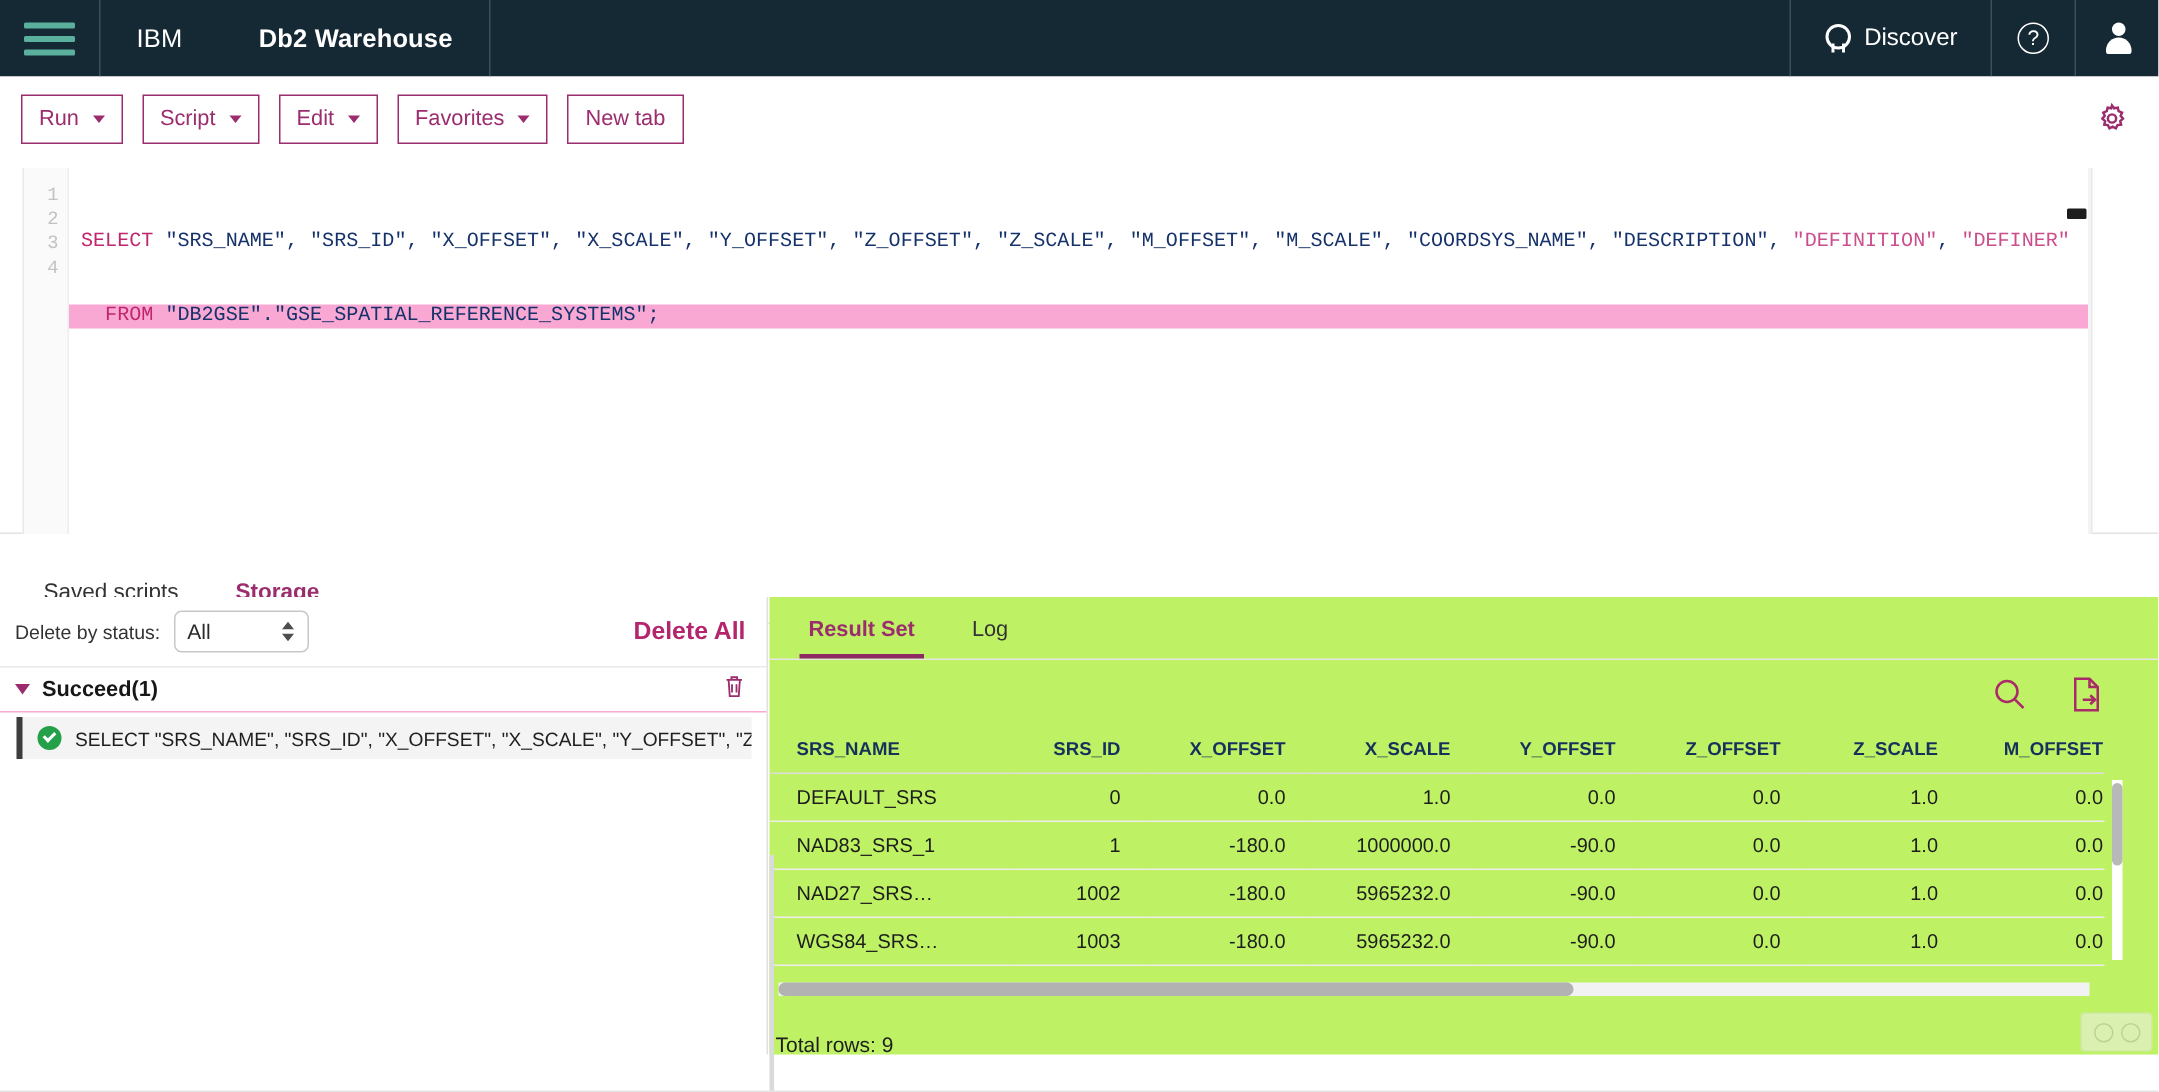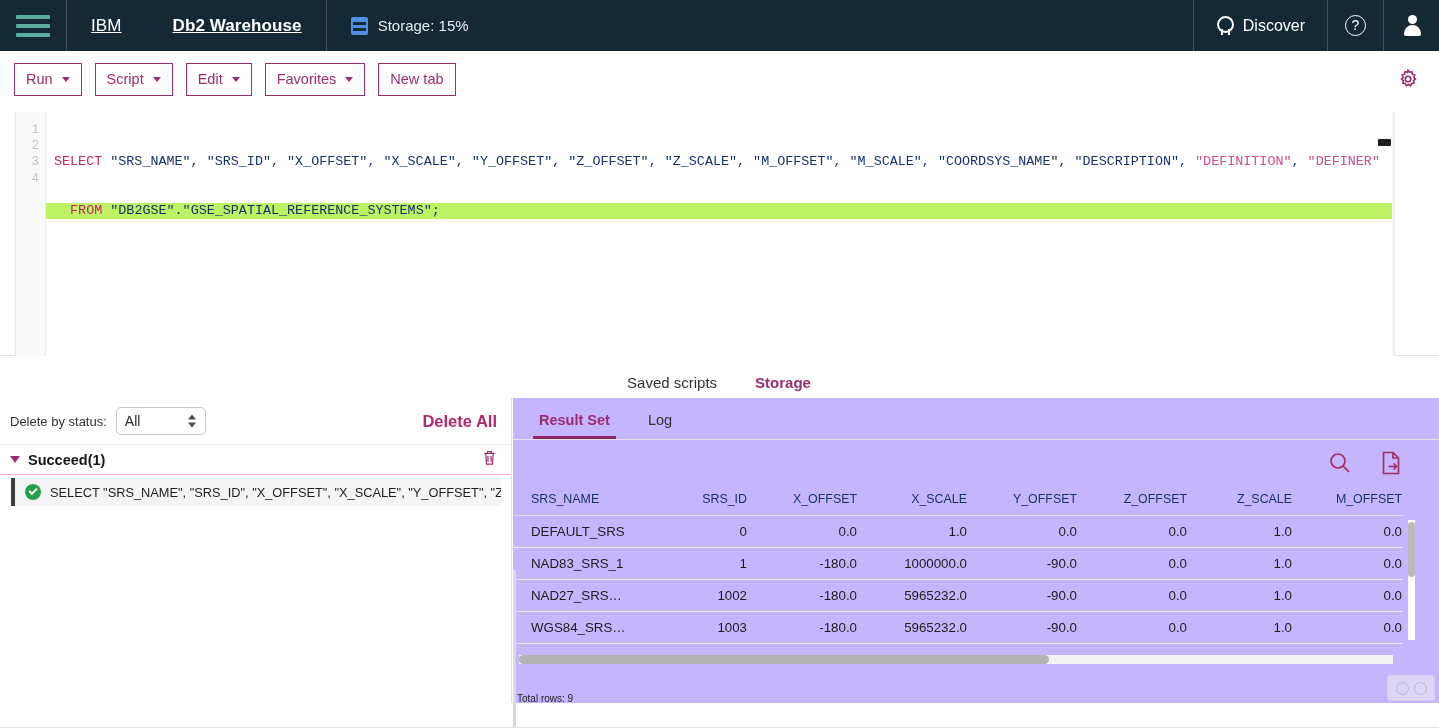--- a/index.html
+++ b/index.html
@@ -23,21 +23,21 @@
     cursor: pointer;
   }
   .hamburger { width: 34px; }
   .hamburger span {
     display: block; height: 4px; background: #5aaf9d; margin-bottom: 5px; border-radius: 1px;
   }
   .hamburger span:last-child { margin-bottom: 0; }
   .hdr-sep { width: 1px; background: #3d4f58; margin: 0; }
   .hdr-brand {
     display: flex; align-items: center; padding: 0 24px;
-    color: #ffffff; font-size: 17px; letter-spacing: .1px; text-decoration: underline;
+    color: #ffffff; font-size: 17px; letter-spacing: .1px;
   }
   .hdr-brand .ibm { font-weight: 400; margin-right: 6px; }
   .hdr-brand .prod { font-weight: 700; margin-left: 45px; }
   .hdr-storage {
     display: flex; align-items: center; gap: 10px; padding: 0 24px;
     color: #e6ebef; font-size: 15px; cursor: pointer;
   }
   .storage-ico {
     width: 17px; height: 18px; background: #4f8fe8; border-radius: 2px;
     position: relative; flex: none;
@@ -126,40 +126,39 @@
     font-family: "Liberation Mono", monospace; font-size: 12.5px;
     color: #c2c2c2; text-align: right; padding-right: 6px;
     line-height: 16.2px;
   }
   .code {
     flex: 1; padding-top: 10px; padding-left: 8px;
     font-family: "Liberation Mono", monospace; font-size: 13.4px;
     line-height: 16.2px; color: #24292e; white-space: pre;
   }
   .code .ln { display: block; height: 16.2px; }
-  .code .ln.hl { background: #bef264; margin-left: -8px; padding-left: 8px; }
+  .code .ln.hl { background: #f9a8d4; margin-left: -8px; padding-left: 8px; }
   .kw { color: #c0266c; }
   .str { color: #16326b; }
   .pkw { color: #cb4e8c; }
   .marker {
     position: absolute; right: 3px; top: 27px;
     width: 13px; height: 7px; background: #1d1d1d; border-radius: 1px;
   }
   .ed-scroll-v {
     position: absolute; right: 0; top: 0; width: 2px; height: 244px; background: #f4f4f4;
   }
 
   
   .lower-tabs {
-    position: absolute; top: 363px; left: 0;
+    position: absolute; top: 375px; left: 0;
     width: 1439px; height: 41px;
     background: #ffffff;
     display: flex; align-items: flex-end; padding-left: 21px;
     border-bottom: 1px solid #e5e5e5;
-    justify-content: center;
   }
   .ltab {
     font-size: 15px; color: #333; padding: 0 8px 9px 8px; margin-right: 22px;
     cursor: pointer; border-bottom: 3px solid transparent; line-height: 17px;
   }
   .ltab.active { color: #9b2d6f; font-weight: 700; border-bottom-color: #9b2d6f; }
 
   
   .left-panel {
     position: absolute; top: 398px; left: 0;
@@ -218,41 +217,41 @@
     width: 6px; height: 3px; border-left: 2px solid #fff; border-bottom: 2px solid #fff;
     transform: rotate(-45deg);
   }
   .result-item-txt {
     font-size: 12.8px; color: #1f1f1f; white-space: nowrap; overflow: hidden;
   }
 
   
   .right-panel {
     position: absolute; top: 398px; left: 513px;
-    width: 926px; height: 305px; background: #c4b5fd;
+    width: 926px; height: 305px; background: #bef264;
   }
   .rs-tabs {
     height: 42px; display: flex; align-items: flex-end; padding-left: 20px;
     border-bottom: 1px solid #e5e5e5;
   }
   .rs-tab {
     font-size: 14.5px; color: #333; padding: 0 6px 8px 6px; margin-right: 26px;
     cursor: pointer; border-bottom: 3px solid transparent;
   }
   .rs-tab.active { color: #9b2d6f; font-weight: 700; border-bottom-color: #8d2a63; }
   .rs-actions {
     height: 45px; display: flex; align-items: center; justify-content: flex-end;
     padding-right: 35px; gap: 26px;
   }
   .act-ico { cursor: pointer; display: flex; }
 
   .tbl-area { position: relative; height: 185px; }
   table.rs { width: 880px; border-collapse: collapse; table-layout: fixed; }
   table.rs th {
-    font-size: 12.4px; font-weight: 400; color: #16325c; text-align: right;
+    font-size: 12.4px; font-weight: 700; color: #16325c; text-align: right;
     padding: 7px 16px 9px 8px; border-bottom: 1px solid #dcdcdc;
     white-space: nowrap;
   }
   table.rs th.lft, table.rs td.lft { text-align: left; padding-left: 18px; }
   table.rs td {
     font-size: 13.3px; color: #1d1d1d; text-align: right;
     padding: 8px 16px 8px 8px; border-bottom: 1px solid #ededed;
     white-space: nowrap; height: 30px;
   }
   .tbl-clip { width: 890px; height: 160px; overflow: hidden; }
@@ -266,21 +265,21 @@
   }
   .h-scroll {
     position: absolute; left: 6px; bottom: 6px; width: 874px; height: 9px;
     background: #f2f2f2;
   }
   .h-scroll i {
     display: block; width: 530px; height: 9px; background: #b2b2b2; border-radius: 5px;
   }
   .total-rows {
     position: absolute; left: 4px; bottom: -34px;
-    font-size: 10px; color: #1d1d1d;
+    font-size: 14px; color: #1d1d1d;
   }
   .rp-left-edge {
     position: absolute; left: 0; top: 85px; width: 3px; height: 205px; background: #dadada;
   }
   .corner-widget {
     position: absolute; right: 4px; bottom: 2px; width: 48px; height: 26px;
     background: #f0f0f0; border: 1px solid #e2e2e2; border-radius: 3px;
     display: flex; align-items: center; justify-content: center; gap: 5px;
     opacity: .55;
   }
@@ -301,24 +300,20 @@
         <span></span>
         <span></span>
     </div>
   </div>
   <div class="hdr-sep"></div>
   <div class="hdr-brand">
     <span class="ibm">IBM</span>
     <span class="prod">Db2 Warehouse</span>
   </div>
   <div class="hdr-sep"></div>
-  <div class="hdr-storage">
-    <span class="storage-ico"></span>
-    <span>Storage: 15%</span>
-  </div>
   <div class="hdr-spacer"></div>
   <div class="hdr-sep"></div>
   <div class="hdr-item">
     <span class="ico-bulb"></span>
     <span>Discover</span>
   </div>
   <div class="hdr-sep"></div>
   <div class="hdr-icon-btn">
     <span class="ico-help">?</span>
   </div>

